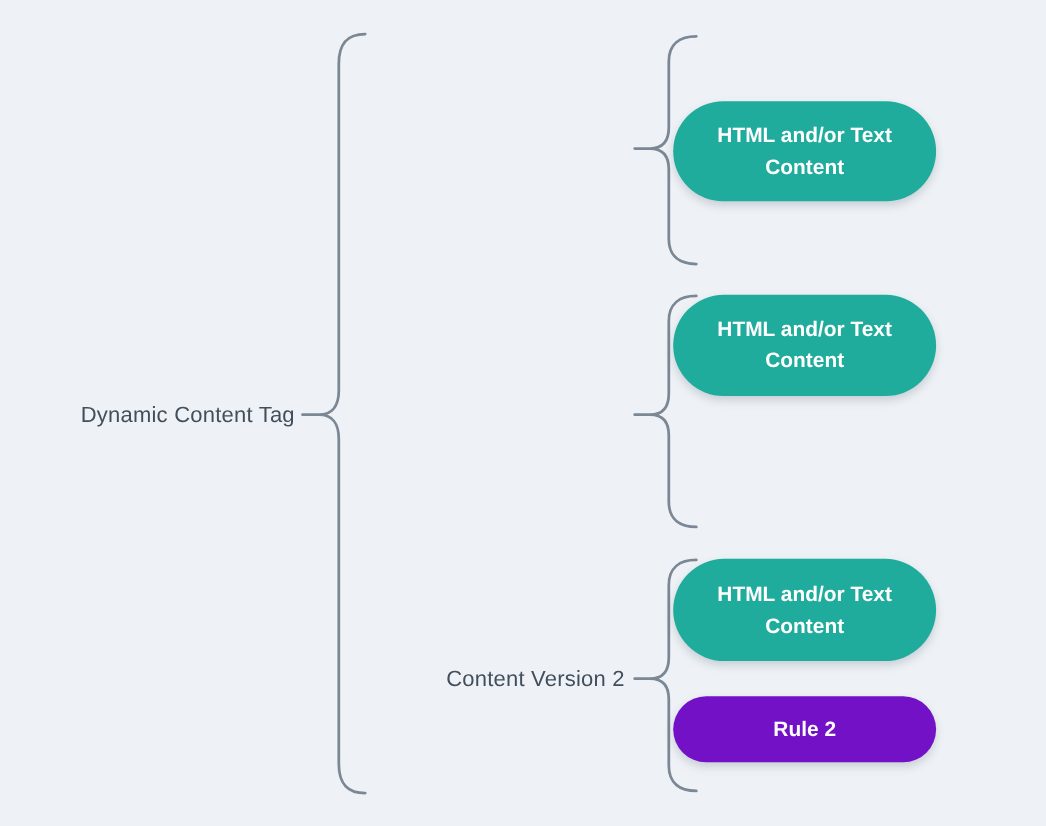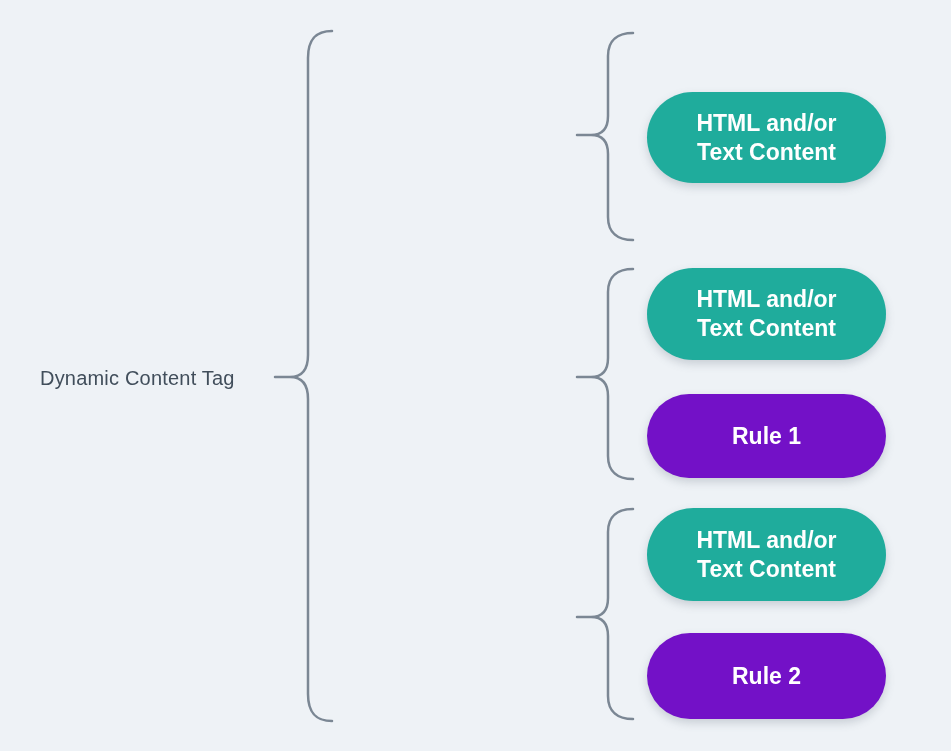--- a/index.html
+++ b/index.html
@@ -34,59 +34,59 @@
   }
   .node-label {
     position: absolute;
     color: var(--label-text);
     font-size: 20px;
     line-height: 28px;
     letter-spacing: 0.2px;
   }
   .root-label {
     left: 40px; top: 364px; width: 228px;
-    text-align: left;
+    text-align: right;
     white-space: nowrap;
   }
   .branch-label-default {
     left: 383px; top: 107px; width: 192px;
     text-align: center;
   }
   .branch-label-v1 {
     left: 378px; top: 364px; width: 190px;
     text-align: right;
     white-space: nowrap;
   }
   .branch-label-v2 {
     left: 378px; top: 604px; width: 190px;
     text-align: right;
     white-space: nowrap;
   }
   .pill {
     position: absolute;
-    left: 647px; width: 239px;
+    left: 612px; width: 239px;
     border-radius: 48px;
     display: flex;
     align-items: center;
     justify-content: center;
     text-align: center;
     color: var(--pill-text);
     font-weight: bold;
-    font-size: 23px;
+    font-size: 19px;
     line-height: 29px;
     padding: 0 26px;
     box-shadow: 0 4px 8px rgba(90, 105, 120, 0.25);
   }
   .pill-teal { background: var(--teal); }
   .pill-purple { background: var(--purple); }
   .pill-1 { top: 92px;  height: 91px; }
   .pill-2 { top: 268px; height: 92px; }
   .pill-3 { top: 394px; height: 84px; }
   .pill-4 { top: 508px; height: 93px; }
-  .pill-5 { top: 633px; height: 86px; }
+  .pill-5 { top: 633px; height: 60px; }
 </style>
 </head>
 <body>
 
 <div class="canvas">
 
   <svg class="braces-svg" viewBox="0 0 951 751" xmlns="http://www.w3.org/2000/svg">
 
     <path d="M 332 31
              C 317 31 308 38 308 58
@@ -126,32 +126,30 @@
              L 591 617
              C 603 617 608 624 608 636
              L 608 696
              C 608 712 618 719 633 719"></path>
   </svg>
 
   <div class="node-label root-label">Dynamic Content Tag</div>
 
 
 
+  <div class="node-label branch-label-v2">Content Version 2</div>
 
   <div class="pill pill-teal pill-1">
     <span>HTML and/or Text Content</span>
   </div>
 
   <div class="pill pill-teal pill-2">
     <span>HTML and/or Text Content</span>
   </div>
 
-  <div class="pill pill-purple pill-3">
-    <span>Rule 1</span>
-  </div>
 
   <div class="pill pill-teal pill-4">
     <span>HTML and/or Text Content</span>
   </div>
 
   <div class="pill pill-purple pill-5">
     <span>Rule 2</span>
   </div>
 
 </div>

